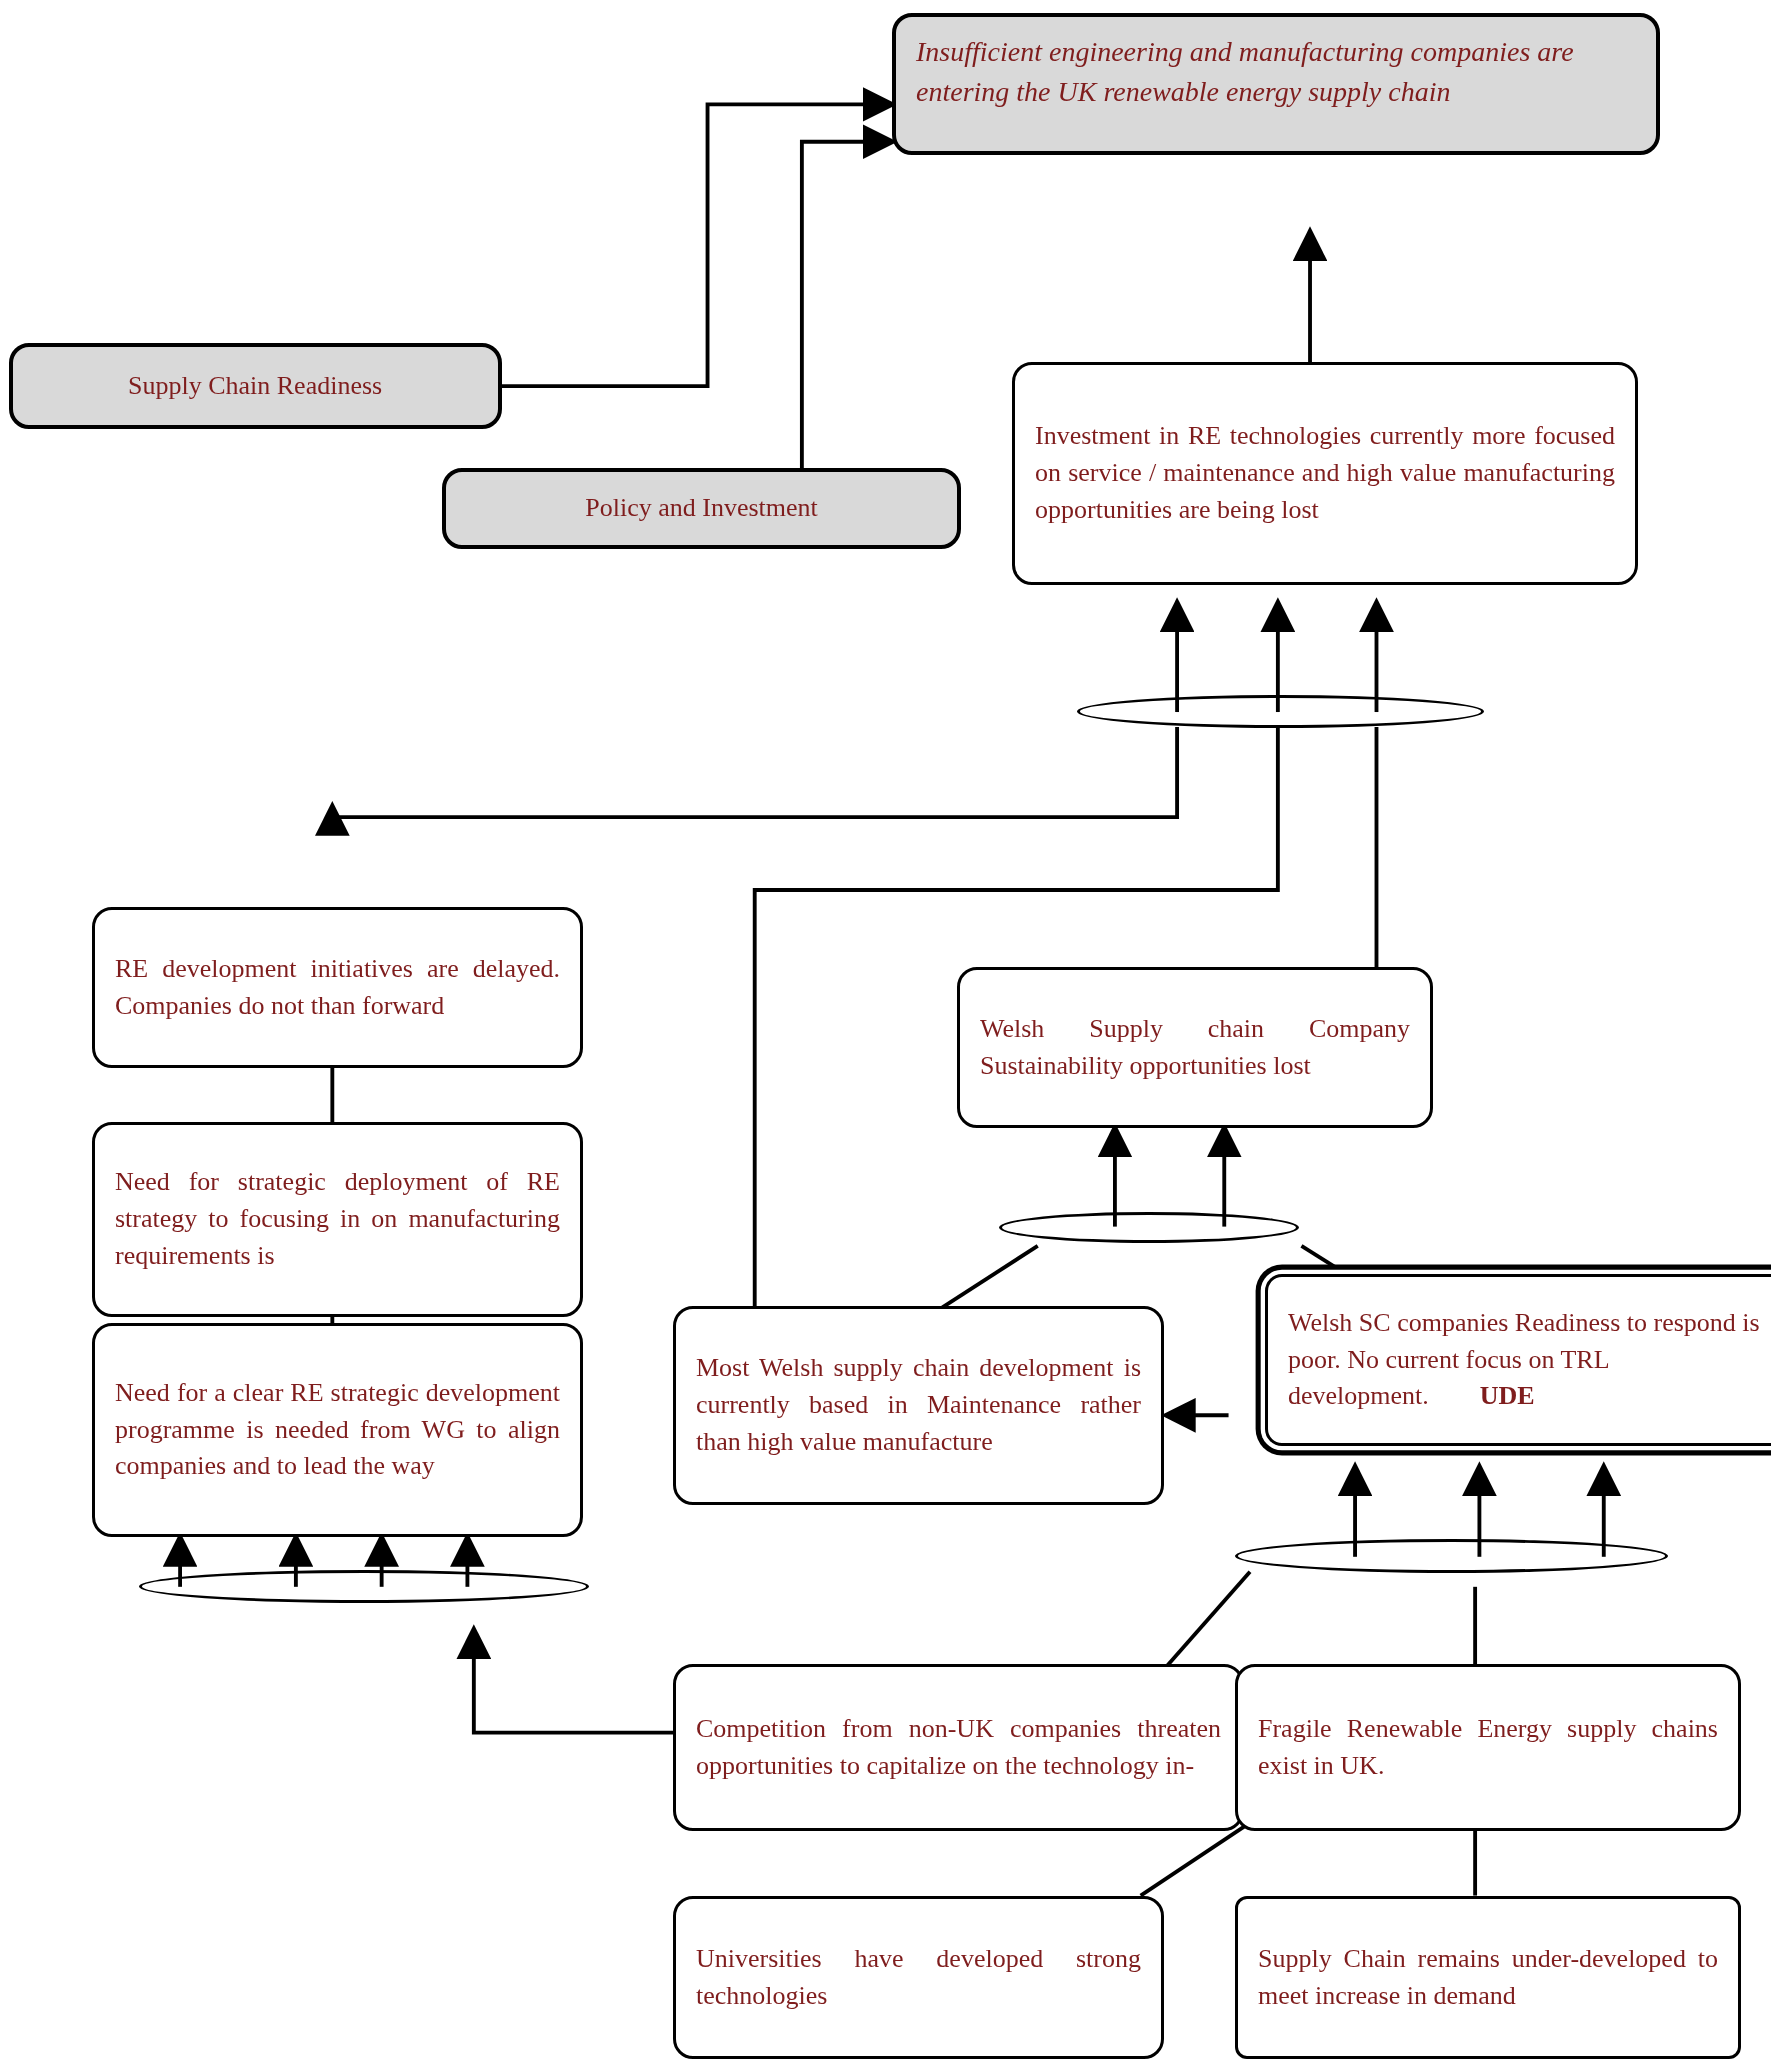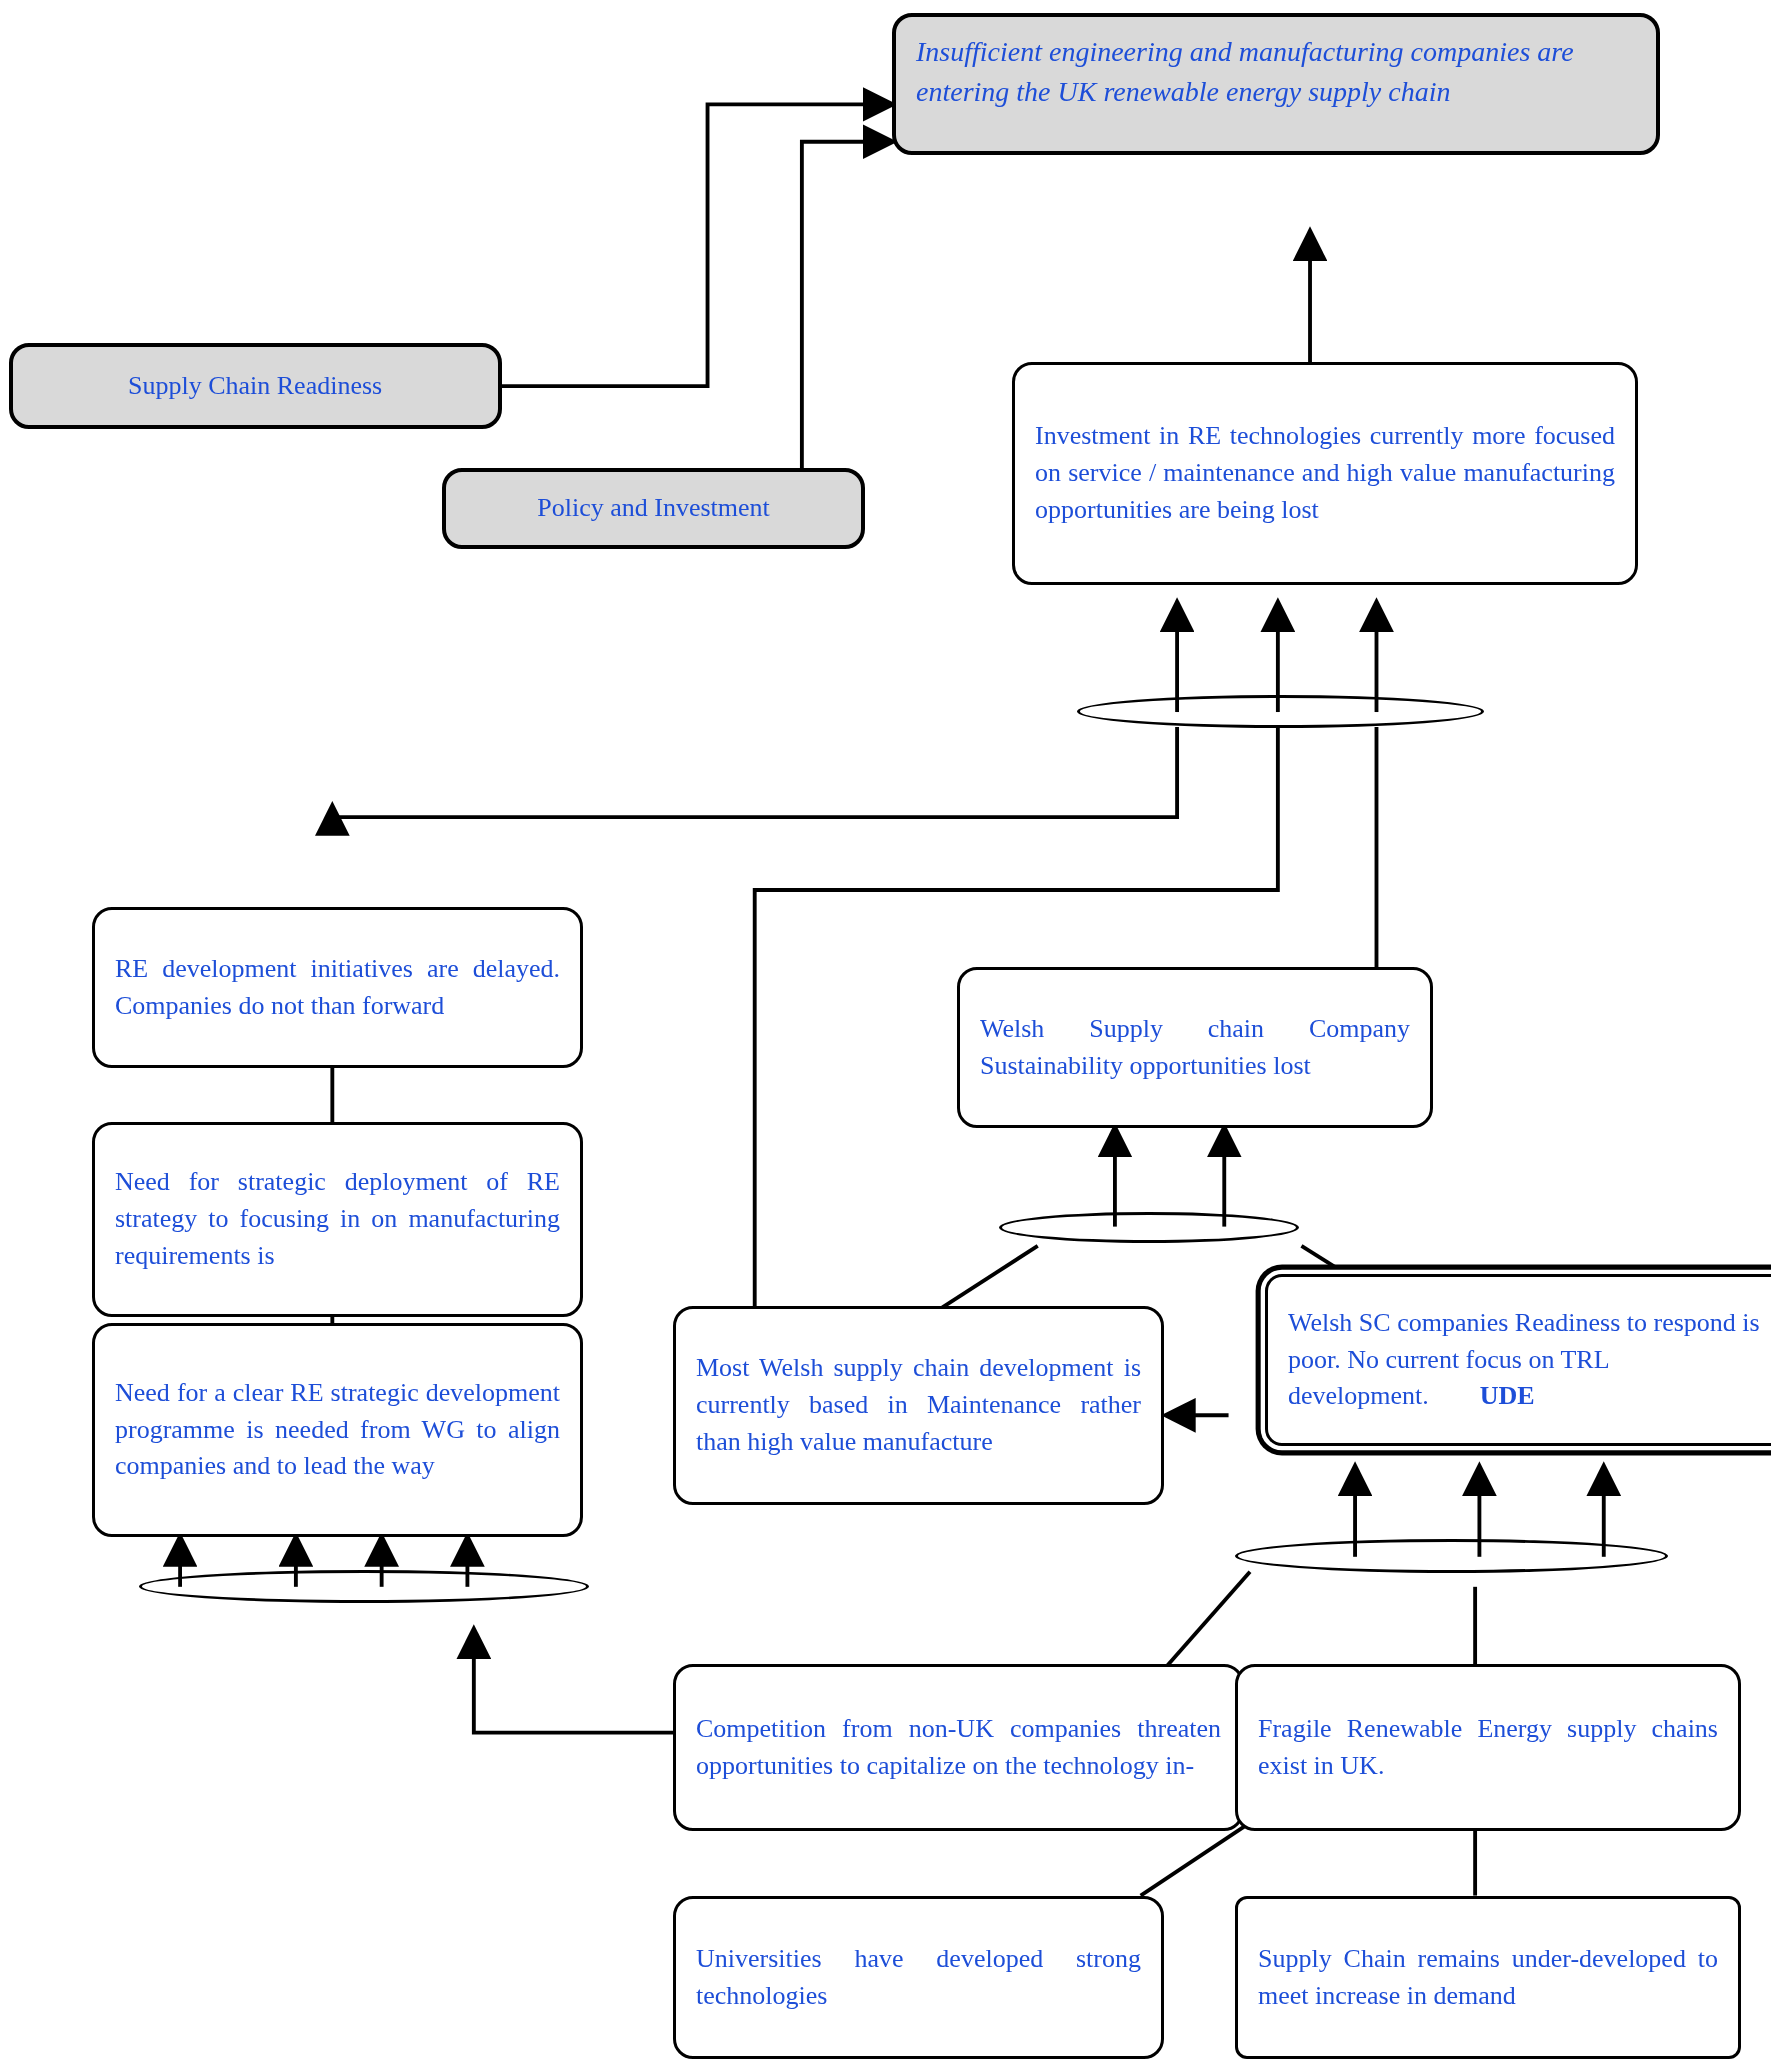--- a/index.html
+++ b/index.html
@@ -29,21 +29,21 @@
     border: 3.9px solid #000000;
     border-radius: 20px;
     display: flex;
     align-items: center;
     justify-content: flex-start;
     padding: 13px 20px;
     z-index: 3;
   }
   .node .txt {
     width: 100%;
-    color: #1d4ed8;
+    color: #7f1d1d;
     font-size: 26px;
     line-height: 1.42;
     text-align: justify;
     text-align-last: left;
     hyphens: none;
     white-space: pre-line;
   }
   .node.shaded {
     background: #d9d9d9;
     border-width: 4.7px;
@@ -142,21 +142,21 @@
   </svg>
 
   <div class="node shaded italic" style="left:892px; top:13px; width:768px; height:142px; align-items:flex-start; padding-top:15.4px;">
     <div class="txt">Insufficient engineering and manufacturing companies are entering the UK renewable energy supply chain</div>
   </div>
 
   <div class="node shaded" style="left:8.6px; top:343px; width:493px; height:86px; justify-content:center;">
     <div class="txt">Supply Chain Readiness</div>
   </div>
 
-  <div class="node shaded" style="left:442px; top:468px; width:423px; height:81px; justify-content:flex-end;">
+  <div class="node shaded" style="left:442px; top:468px; width:519px; height:81px; justify-content:flex-end;">
     <div class="txt">Policy and Investment</div>
   </div>
 
   <div class="node" style="left:1012px; top:362px; width:626px; height:223px;">
     <div class="txt">Investment in RE technologies currently more focused on service / maintenance and high value manufacturing opportunities are being lost</div>
   </div>
 
   <div class="node" style="left:92px; top:907px; width:491px; height:161px;">
     <div class="txt">RE development initiatives are delayed. Companies do not than forward</div>
   </div>

